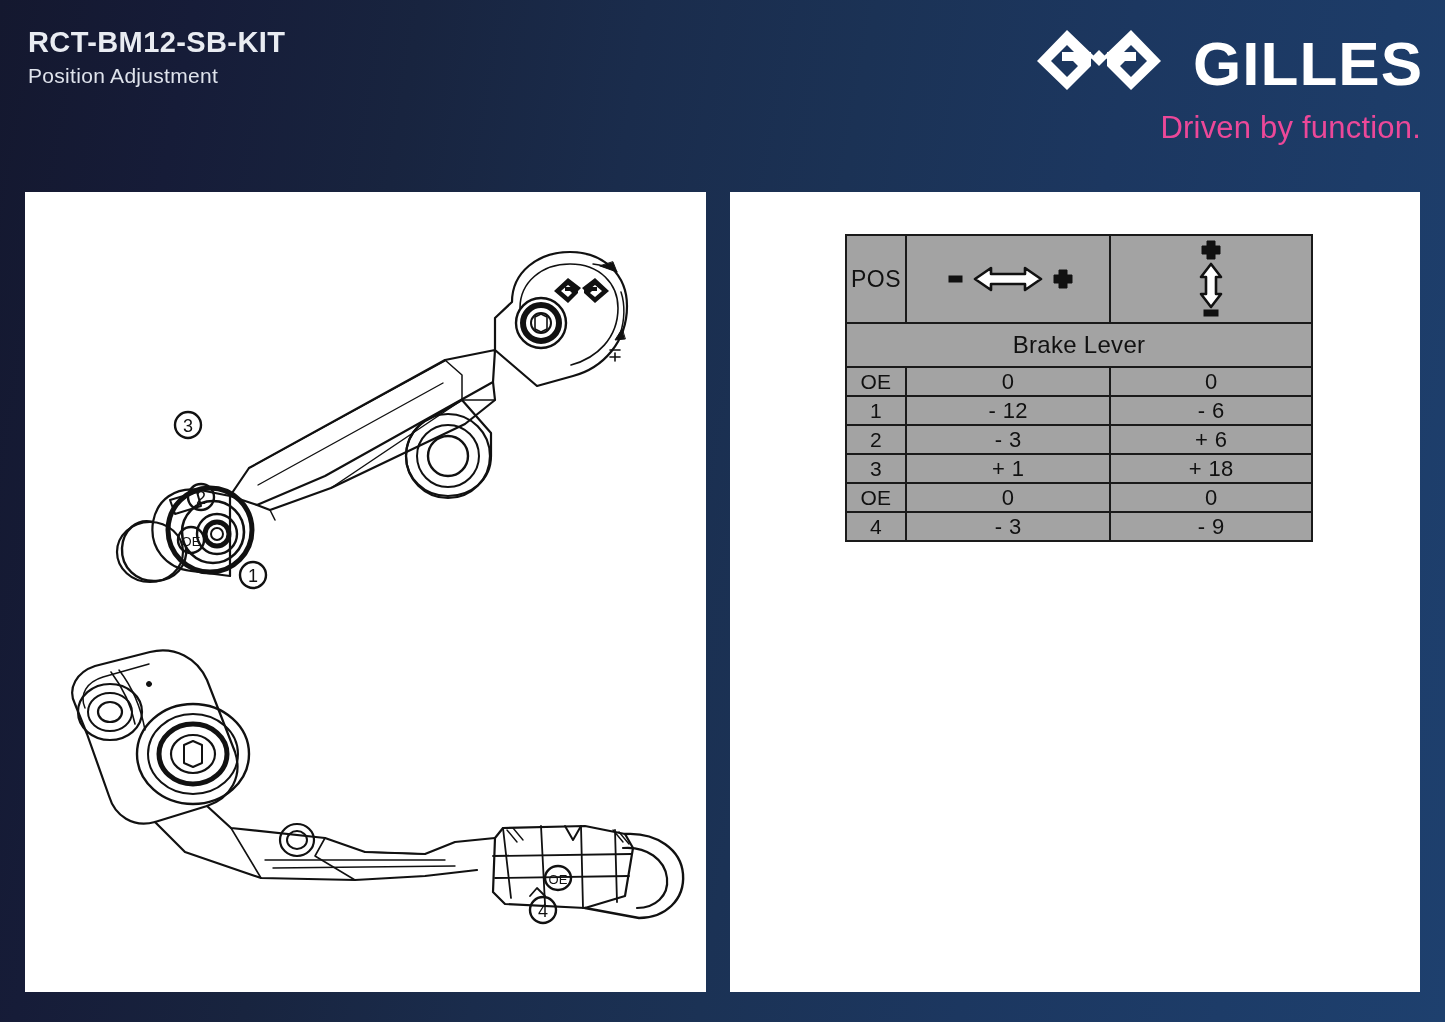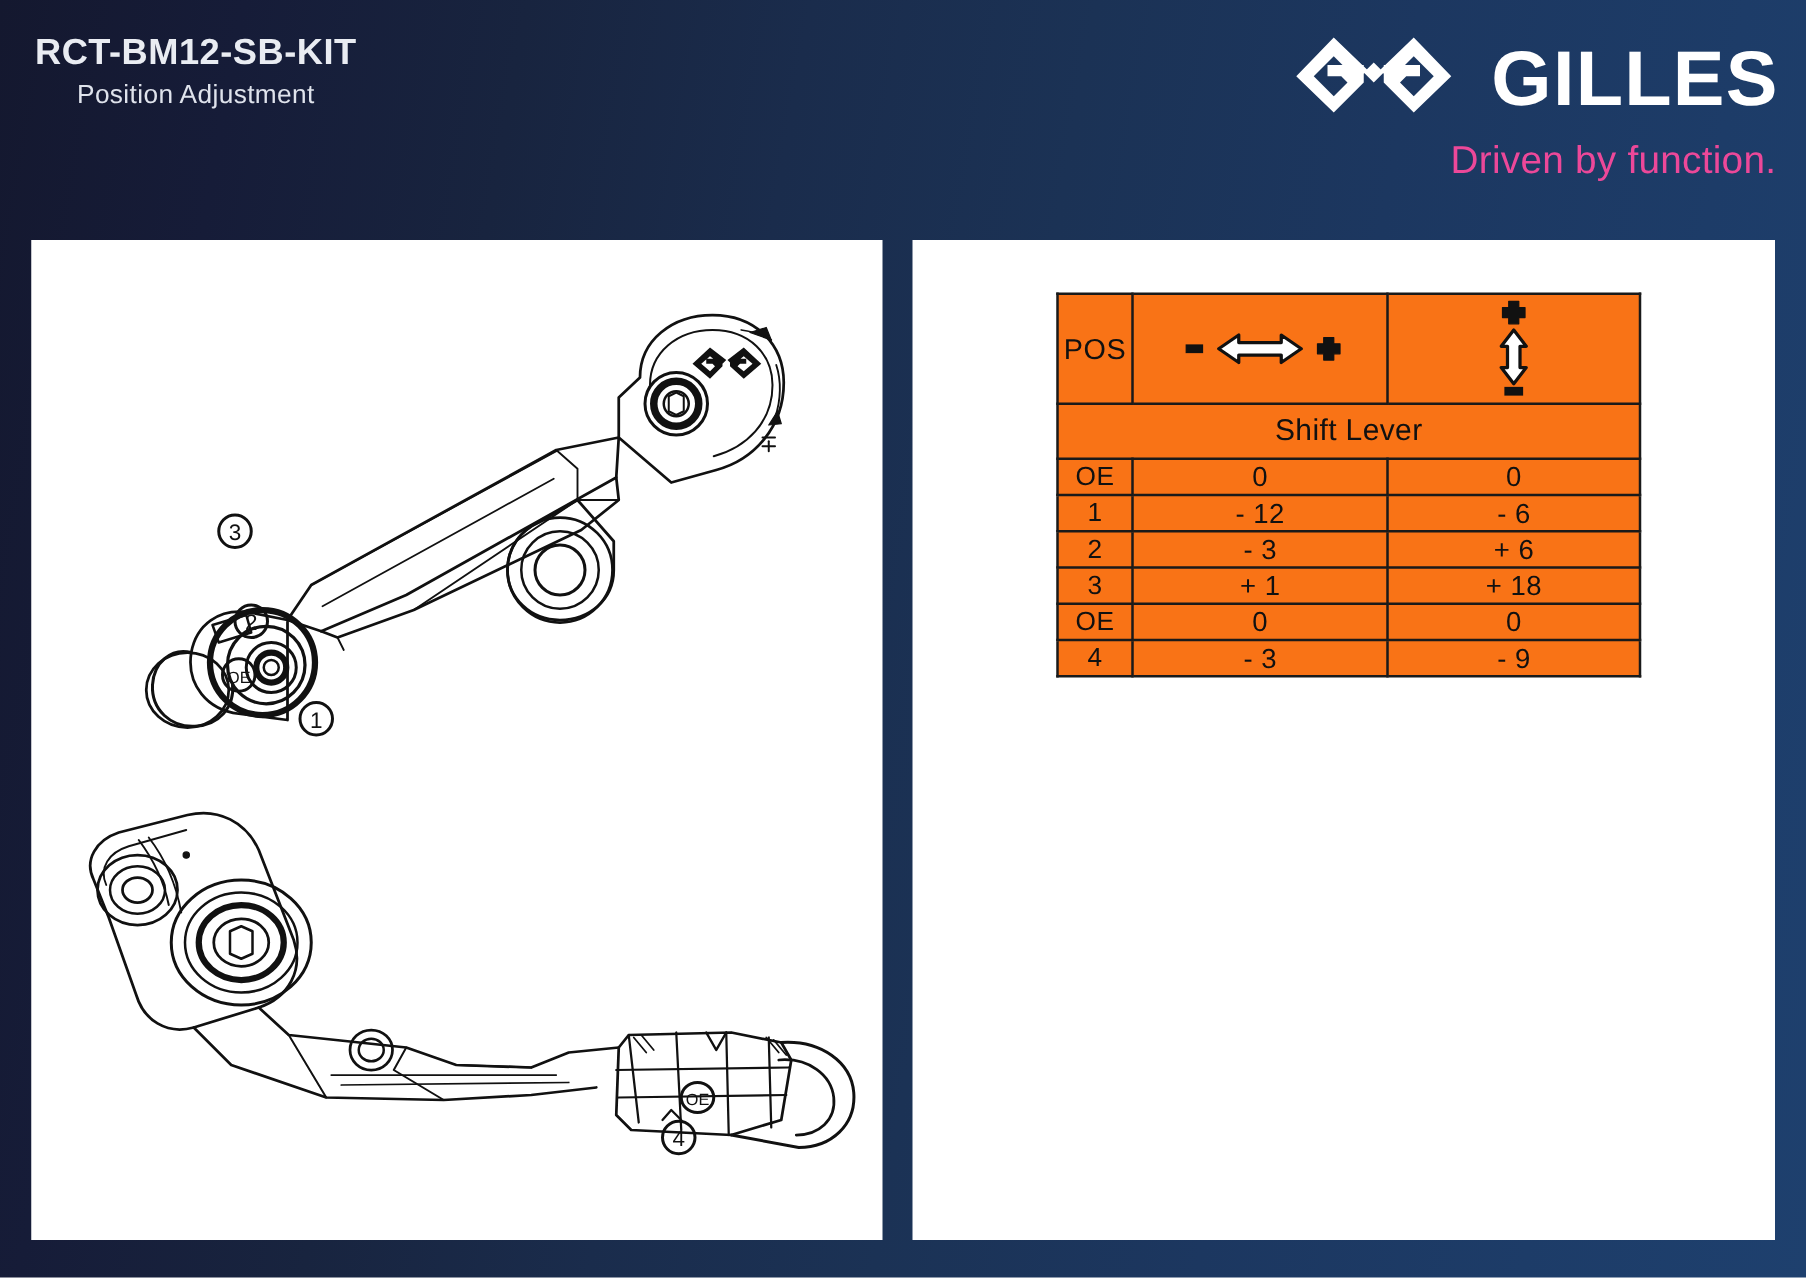--- a/index.html
+++ b/index.html
@@ -46,21 +46,20 @@
     white-space: nowrap;
   }
   #doc-subtitle {
     font-size: 21px;
     font-weight: 300;
     letter-spacing: 0.3px;
     line-height: 1.3;
     margin-top: 3px;
     color: #dfe3ec;
     white-space: nowrap;
-    text-align: center;
   }
 
   #brand-block {
     position: absolute;
     right: 22px;
     top: 24px;
     display: flex;
     flex-direction: column;
     align-items: flex-end;
   }
@@ -116,21 +115,21 @@
     width: 468px;
     border-collapse: collapse;
     font-family: "Liberation Sans", sans-serif;
   }
   #pos-table td {
     border: 2px solid #1a1a1a;
     text-align: center;
     vertical-align: middle;
     color: #111111;
     font-weight: 400;
-    background: #f97316;
+    background: #a3a3a3;
   }
   .col-pos   { width: 60px; }
   .col-horiz { width: 205px; }
   .col-vert  { width: 203px; }
 
   .hdr-row td { height: 88px; }
   .section-row td {
     height: 44px;
     font-size: 24px;
     letter-spacing: 0.3px;
@@ -358,21 +357,21 @@
               <path d="M22 25 L32 38 L27 38 L27 55 L32 55 L22 68
                        L12 55 L17 55 L17 38 L12 38 Z" fill="#ffffff" stroke="#111111" stroke-width="2.6" stroke-linejoin="round"></path>
 
               <rect x="15" y="71" width="14" height="6" fill="#111111" stroke="#111111" stroke-width="1"></rect>
             </svg>
           </div>
         </td>
       </tr>
 
       <tr class="section-row">
-        <td colspan="3">Shift Lever</td>
+        <td colspan="3">Brake Lever</td>
       </tr>
 
       <tr class="data-row">
         <td class="pos-cell">OE</td>
         <td>0</td>
         <td>0</td>
       </tr>
       <tr class="data-row">
         <td class="pos-cell">1</td>
         <td>- 12</td>

